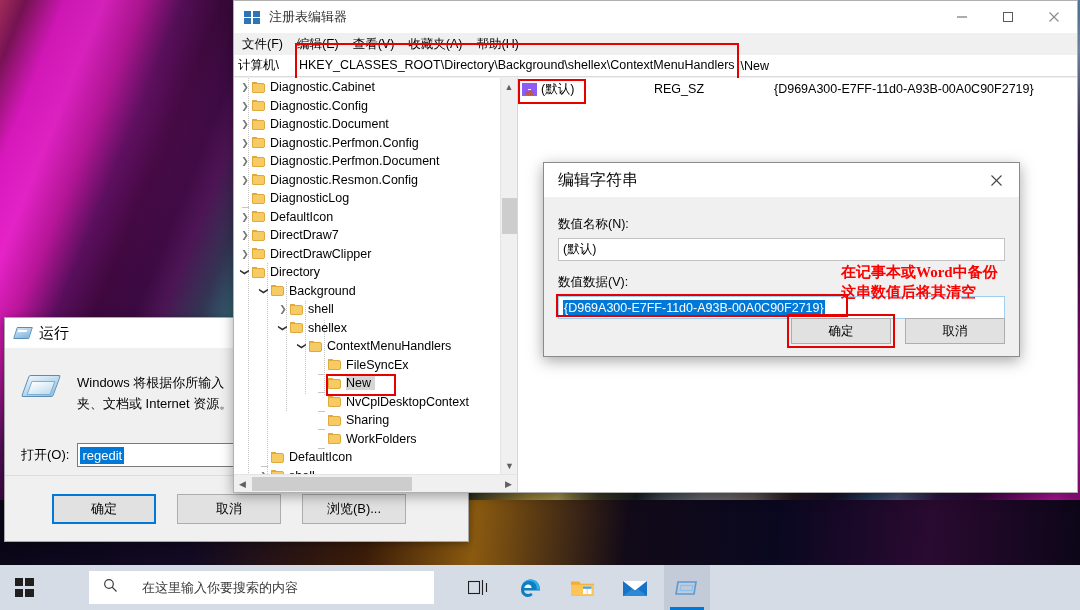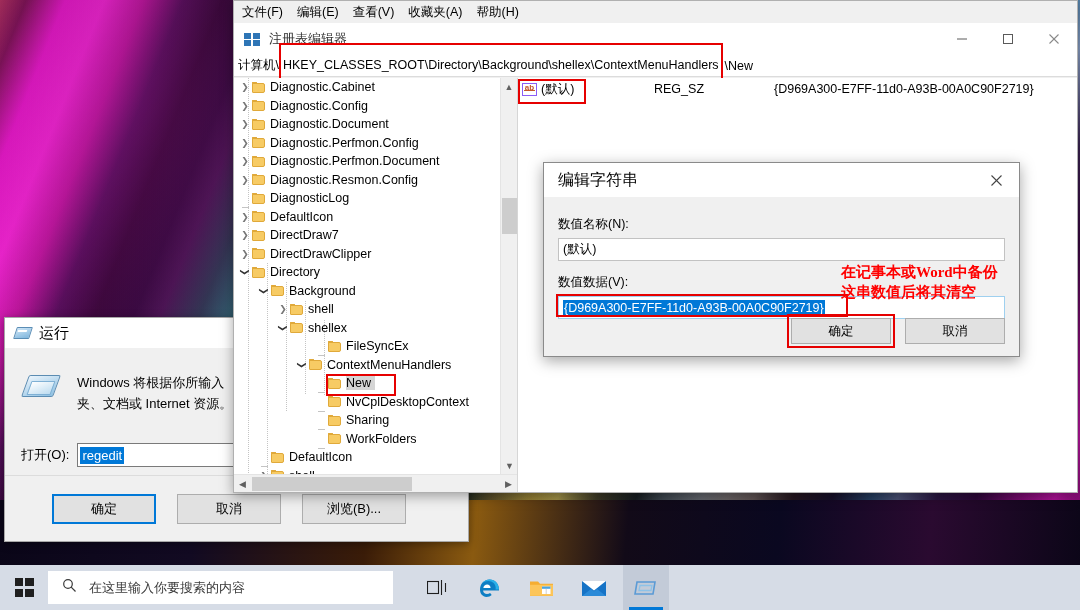--- a/index.html
+++ b/index.html
@@ -90,21 +90,21 @@
   #re-title { margin-left:8px; font-size:13px; color:#333; }
   #re-wincontrols { position:absolute; right:0; top:0; height:32px; display:flex; }
   .wc { width:46px; height:32px; display:flex; align-items:center; justify-content:center;
         font-size:12px; color:#5a5a5a; }
   .wc svg { display:block; }
   #re-menubar { height:22px; display:flex; align-items:center; gap:14px; padding-left:8px;
         font-size:12.5px; color:#000; background:#f0f0f0; }
   #re-addrbar { height:22px; background:#fff; display:flex; align-items:center;
         font-size:12.5px; color:#000; border-bottom:1px solid #dcdcdc; position:relative; }
   #re-addr-prefix { padding-left:4px; }
-  #re-addr-hl { border:2px solid #e60000; padding:12px 2px; margin-left:0px; line-height:17px; }
+  #re-addr-hl { border:2px solid #e60000; padding:12px 2px; margin-left:16px; line-height:17px; }
   #re-addr-rest { padding-left:2px; }
 
   #re-content { position:absolute; left:0; top:77px; right:0; bottom:0; display:flex; background:#fff; }
   #tree-pane { width:284px; position:relative; background:#fff; border-right:1px solid #d6d6d6; }
   #tree-scroll { position:absolute; left:0; top:0; right:17px; bottom:18px; overflow:hidden; }
   .tnode { display:flex; align-items:center; height:18.5px; font-size:12.5px; color:#000;
            white-space:nowrap; position:relative; }
   .tnode .arrow { width:14px; text-align:center; color:#777; font-size:9px; flex:none; }
   .tnode .arrow.open { color:#333; }
   .tnode .dash { width:14px; flex:none; position:relative; }
@@ -138,21 +138,21 @@
   #list-pane { flex:1; position:relative; background:#fff; }
   #list-header { display:flex; height:22px; font-size:12.5px; color:#000;
       border-bottom:1px solid #e0e0e0; align-items:center; background:#fff; }
   .lh { padding-left:6px; }
   .lh.c1 { width:130px; } .lh.c2 { width:120px; } .lh.c3 { flex:1; }
   #list-rows { position:relative; }
   .lrow { display:flex; height:22px; align-items:center; font-size:12.5px; color:#000; }
   .lc1 { width:130px; display:flex; align-items:center; gap:4px; padding-left:4px; position:relative; }
   .lc2 { width:120px; padding-left:6px; }
   .lc3 { flex:1; padding-left:6px; }
-  .ab-icon { width:15px; height:13px; border:1px solid #8b5cf6; background:#fff;
+  .ab-icon { width:15px; height:13px; border:6px solid #8b5cf6; background:#fff;
       color:#c4552a; font-size:8px; font-weight:bold; display:flex; align-items:flex-start;
       justify-content:center; line-height:7px; position:relative; }
   .ab-icon::after { content:""; position:absolute; left:1px; bottom:1px; right:1px; height:3px;
       border-top:1px solid #c4552a; }
   .lc1.hl::after { content:""; position:absolute; left:0px; top:-2px; width:64px; height:21px;
       border:2px solid #e60000; pointer-events:none; }
 
   
   #edit-dialog {
     position:absolute; left:543px; top:162px; width:477px; height:195px;
@@ -182,21 +182,21 @@
       font-size:12.5px; display:flex; align-items:center; justify-content:center; color:#000; }
 
   
   #taskbar { position:absolute; left:0; bottom:0; width:1080px; height:45px;
       background:#d6dce6; display:flex; align-items:center; }
   #start-btn { width:48px; height:45px; display:flex; align-items:center; justify-content:center; }
   .winlogo { width:19px; height:19px; display:grid; grid-template-columns:1fr 1fr;
       grid-template-rows:1fr 1fr; gap:2.2px; }
   .winlogo i { background:#1f1f1f; display:block; }
   #search-box { width:345px; height:33px; background:#fff; display:flex; align-items:center;
-      gap:12px; padding-left:14px; }
+      gap:24px; padding-left:14px;margin-left:41px; }
   #search-placeholder { font-size:13px; color:#3a3a3a; }
   .tb-icons { display:flex; align-items:center; margin-left:22px; gap:6px; height:45px; }
   .tb-item { width:46px; height:45px; display:flex; align-items:center; justify-content:center;
       position:relative; }
   .tb-item.active { background:#c3cbd8; }
   .tb-item.active::after { content:""; position:absolute; left:6px; right:6px; bottom:0;
       height:3px; background:#0078d7; }
 </style>
 </head>
 <body>
@@ -231,28 +231,20 @@
       </div>
     </div>
     <div id="run-footer">
       <div class="win-btn default">确定</div>
       <div class="win-btn">取消</div>
       <div class="win-btn">浏览(B)...</div>
     </div>
   </div>
 
   <div id="regedit">
-
-    <div id="re-menubar">
-      <span>文件(F)</span>
-      <span>编辑(E)</span>
-      <span>查看(V)</span>
-      <span>收藏夹(A)</span>
-      <span>帮助(H)</span>
-    </div>
 
     <div id="re-titlebar">
       <span id="re-ico">
         <span class="sq" style="left:0;top:2px;width:7px;height:6px;"></span>
         <span class="sq" style="left:9px;top:2px;width:7px;height:6px;"></span>
         <span class="sq" style="left:0;top:9px;width:7px;height:6px;"></span>
         <span class="sq" style="left:9px;top:9px;width:7px;height:6px;"></span>
       </span>
       <span id="re-title">注册表编辑器</span>
       <div id="re-wincontrols">
@@ -268,20 +260,28 @@
         </div>
         <div class="wc">
           <svg width="12" height="12" viewBox="0 0 12 12">
               <line x1="1.5" y1="1.5" x2="10.5" y2="10.5" stroke="#8a8a8a" stroke-width="1.1"></line>
               <line x1="10.5" y1="1.5" x2="1.5" y2="10.5" stroke="#8a8a8a" stroke-width="1.1"></line>
             </svg>
         </div>
       </div>
     </div>
 
+    <div id="re-menubar">
+      <span>文件(F)</span>
+      <span>编辑(E)</span>
+      <span>查看(V)</span>
+      <span>收藏夹(A)</span>
+      <span>帮助(H)</span>
+    </div>
+
     <div id="re-addrbar">
       <span id="re-addr-prefix">计算机\</span>
       <span id="re-addr-hl">HKEY_CLASSES_ROOT\Directory\Background\shellex\ContextMenuHandlers</span>
       <span id="re-addr-rest">\New</span>
     </div>
 
     <div id="re-content">
 
       <div id="tree-pane">
         <div id="tree-scroll">
@@ -411,36 +411,36 @@
               <div class="tnode">
                 <span style="width: 42px; flex: 0 0 auto;"></span>
                 <span class="arrow open" style="transform: rotate(90deg);">❯</span>
                 <span class="folder">
                   <span class="f2"></span>
                   <span class="f1"></span>
                 </span>
                 <span class="tlabel">shellex</span>
               </div>
               <div class="tnode">
+                <span style="width: 61px; flex: 0 0 auto;"></span>
+                <span class="arrow open" style="transform: rotate(90deg);">❯</span>
+                <span class="folder">
+                  <span class="f2"></span>
+                  <span class="f1"></span>
+                </span>
+                <span class="tlabel">ContextMenuHandlers</span>
+              </div>
+              <div class="tnode">
                 <span style="width: 80px; flex: 0 0 auto;"></span>
                 <span class="dash"></span>
                 <span class="folder">
                   <span class="f2"></span>
                   <span class="f1"></span>
                 </span>
                 <span class="tlabel">FileSyncEx</span>
-              </div>
-              <div class="tnode">
-                <span style="width: 61px; flex: 0 0 auto;"></span>
-                <span class="arrow open" style="transform: rotate(90deg);">❯</span>
-                <span class="folder">
-                  <span class="f2"></span>
-                  <span class="f1"></span>
-                </span>
-                <span class="tlabel">ContextMenuHandlers</span>
               </div>
               <div class="tnode selected highlight-box" style="--hlleft: 92px; --hlw: 66px;">
                 <span style="width: 80px; flex: 0 0 auto;"></span>
                 <span class="dash"></span>
                 <span class="folder">
                   <span class="f2"></span>
                   <span class="f1"></span>
                 </span>
                 <span class="tlabel">New</span>
               </div>

